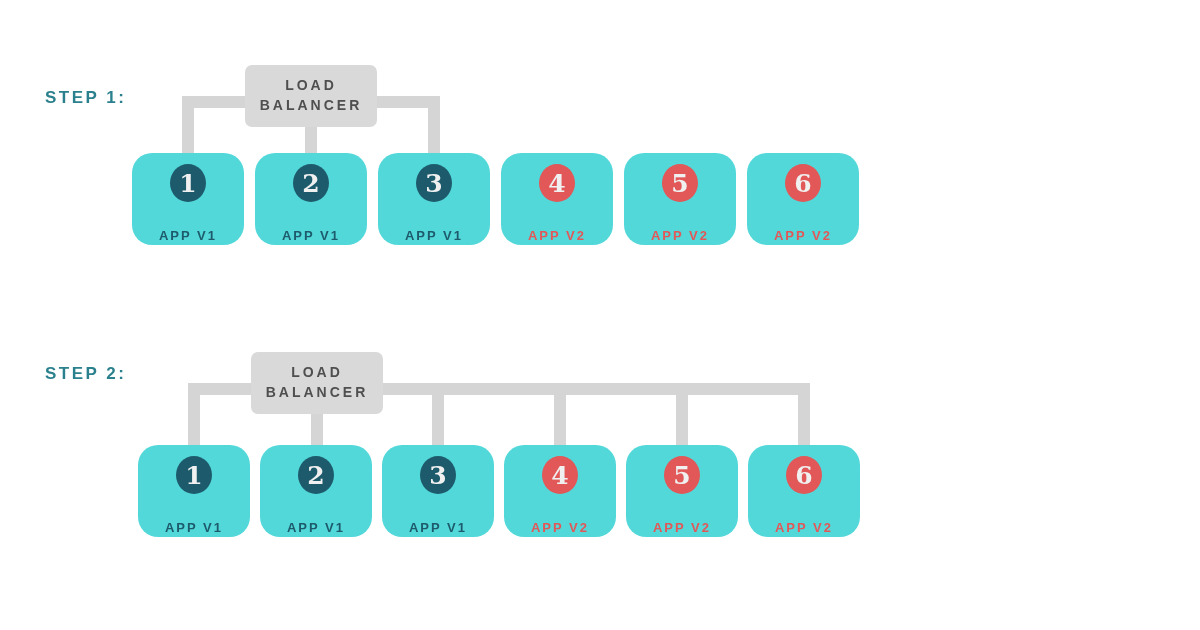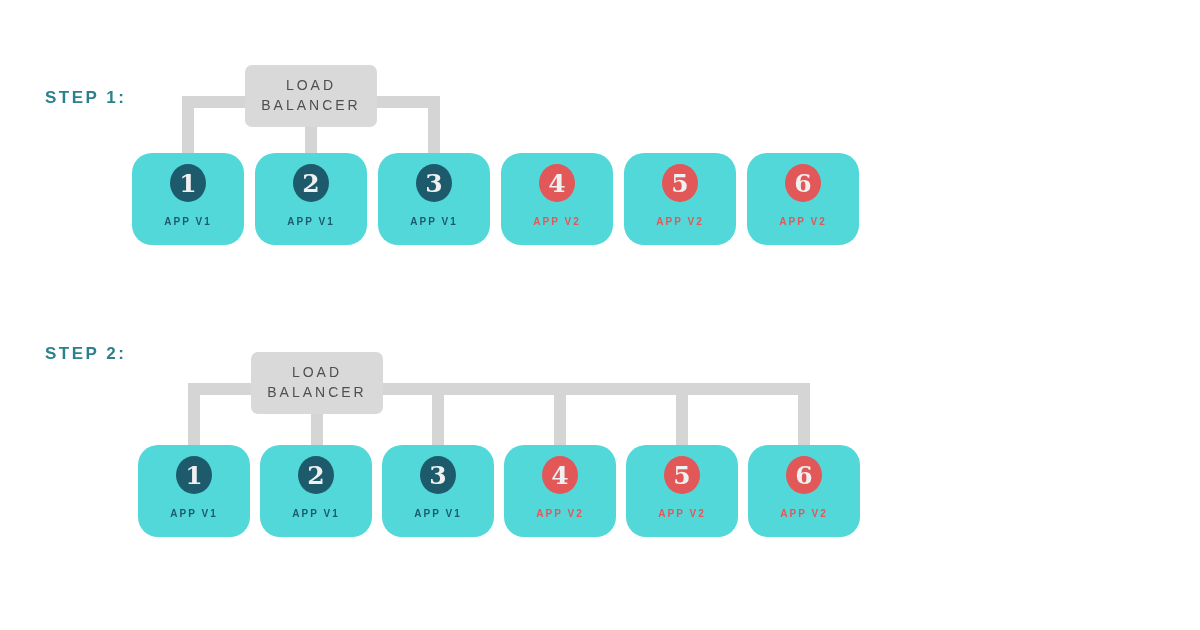--- a/index.html
+++ b/index.html
@@ -34,21 +34,21 @@
     height: 62px;
     box-sizing: border-box;
     background: var(--lb-box-gray, #d9d9d9);
     border-radius: 7px;
     display: flex;
     align-items: center;
     justify-content: center;
     text-align: center;
     color: var(--lb-text, #4f4f4f);
     font-size: 14px;
-    font-weight: normal;
+    font-weight: bold;
     letter-spacing: 3px;
     line-height: 1.4;
     padding: 0 6px;
     z-index: 3;
   }
   .conn {
     position: absolute;
     background: var(--connector-gray, #d5d5d5);
     z-index: 1;
   }
@@ -73,22 +73,22 @@
     justify-content: center;
     font-family: "DejaVu Serif", serif;
     font-weight: bold;
     font-size: 25px;
     line-height: 1;
     color: var(--numeral-white, #f0f0f0);
   }
   .node[data-variant="v1"] .badge { background: var(--teal-dark, #1d5b6c); }
   .node[data-variant="v2"] .badge { background: var(--red, #e25757); }
   .node-label {
-    margin-top: 14px;
-    font-size: 10px;
+    margin-top: 26px;
+    font-size: 13px;
     font-weight: bold;
     letter-spacing: 2px;
     white-space: nowrap;
   }
   .node[data-variant="v1"] .node-label { color: var(--teal-dark, #1d5b6c); }
   .node[data-variant="v2"] .node-label { color: var(--red, #e25757); }
 </style>
 </head>
 <body>
 
@@ -122,21 +122,21 @@
   </div>
   <div class="node" style="left:624px; top:153px;" data-variant="v2">
     <div class="badge">5</div>
     <div class="node-label">APP V2</div>
   </div>
   <div class="node" style="left:747px; top:153px;" data-variant="v2">
     <div class="badge">6</div>
     <div class="node-label">APP V2</div>
   </div>
 
-  <div class="step-label" style="left:45px; top:344px;">STEP 2:</div>
+  <div class="step-label" style="left:45px; top:364px;">STEP 2:</div>
 
   <div class="conn" style="left:188px; top:383px; width:63px; height:12px;"></div>
   <div class="conn" style="left:188px; top:383px; width:12px; height:62px;"></div>
   <div class="conn" style="left:311px; top:414px; width:12px; height:31px;"></div>
   <div class="conn" style="left:383px; top:383px; width:427px; height:12px;"></div>
   <div class="conn" style="left:432px; top:383px; width:12px; height:62px;"></div>
   <div class="conn" style="left:554px; top:383px; width:12px; height:62px;"></div>
   <div class="conn" style="left:676px; top:383px; width:12px; height:62px;"></div>
   <div class="conn" style="left:798px; top:383px; width:12px; height:62px;"></div>
 

